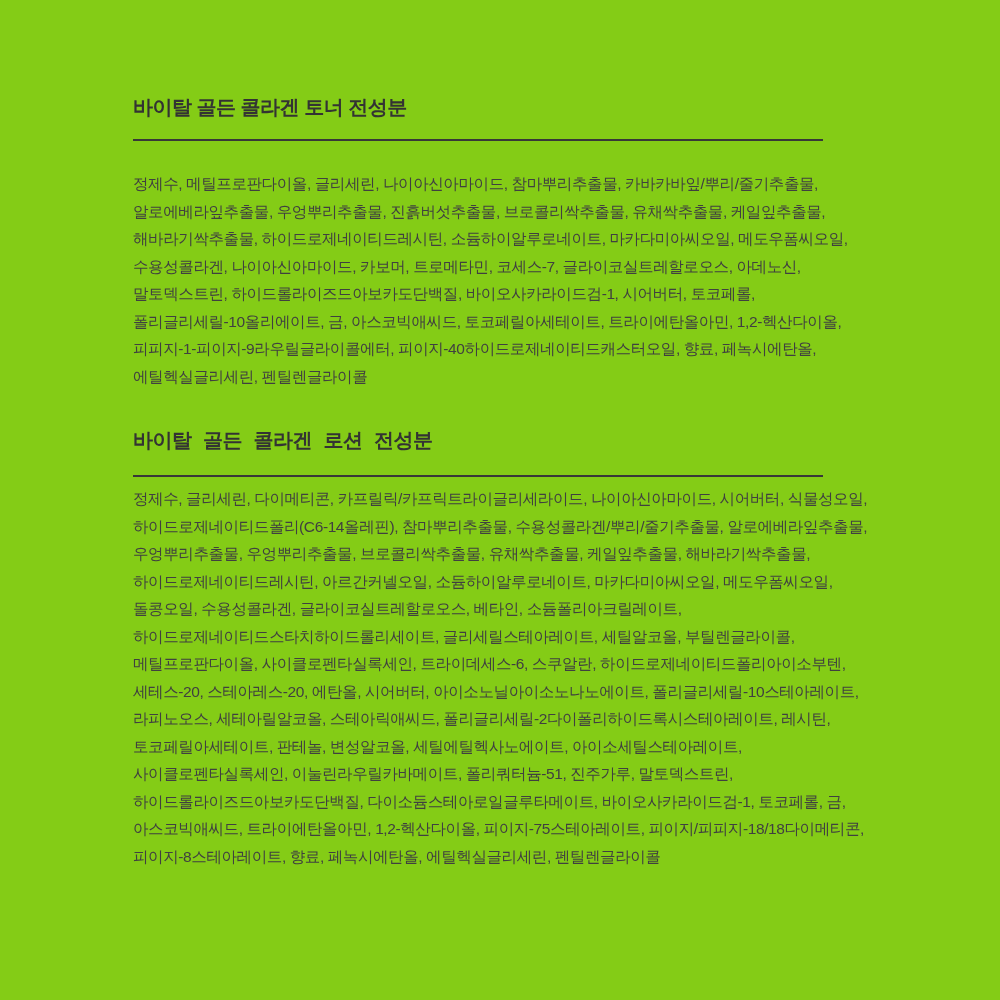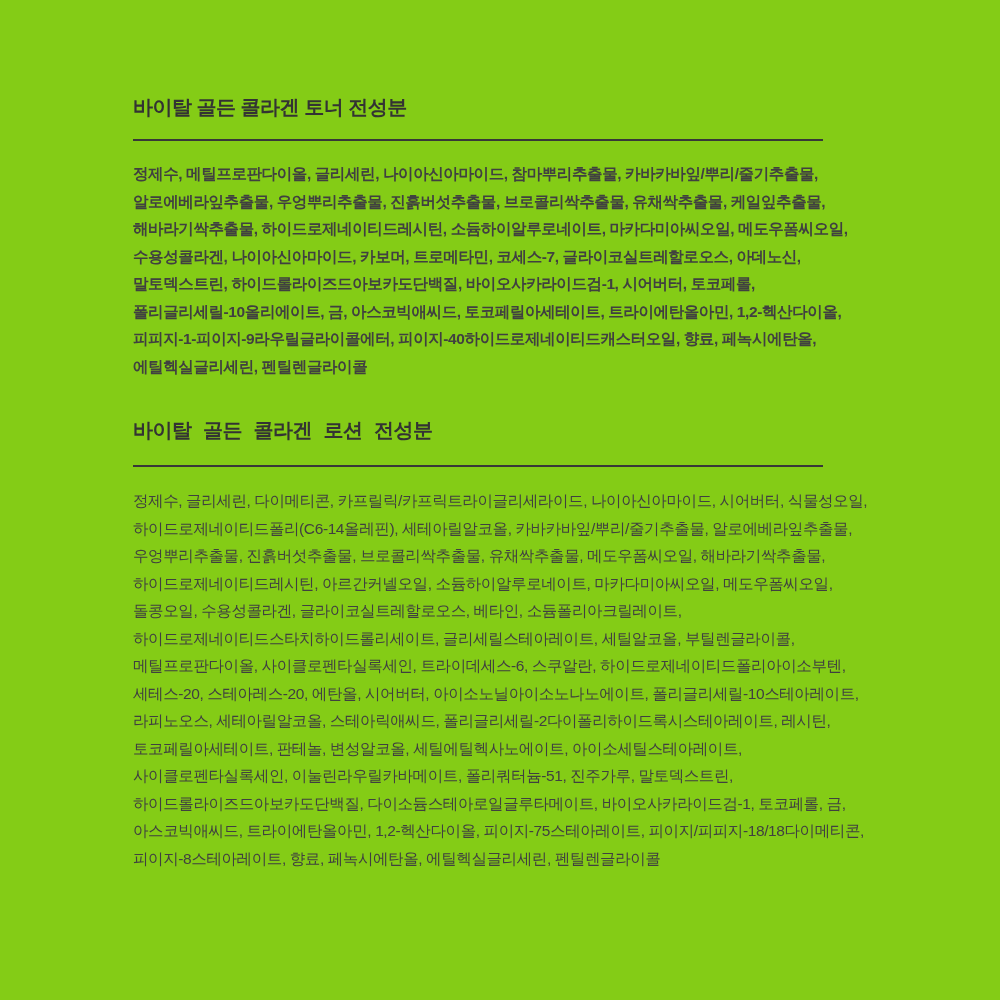--- a/index.html
+++ b/index.html
@@ -41,24 +41,24 @@
     color: #404040;
     letter-spacing: -0.4px;
   }
   .ingredient-line {
     line-height: 27.5px;
     white-space: nowrap;
   }
   
   .section-toner .section-title { padding-top: 97px; }
   .section-toner .divider { margin-top: 22px; }
-  .section-toner .ingredients { margin-top: 19px; font-weight: bold; }
+  .section-toner .ingredients { margin-top: 29px; }
   .section-lotion .section-title { padding-top: 42px; font-family: Liberation Mono, monospace; }
   .section-lotion .divider { margin-top: 23px; }
-  .section-lotion .ingredients { margin-top: 20px; }
+  .section-lotion .ingredients { margin-top: 8px; }
 </style>
 </head>
 <body>
 
 <div class="page">
   <div class="container">
 
     <section class="section-toner">
       <h2 class="section-title">바이탈 골든 콜라겐 토너 전성분</h2>
       <hr class="divider">
@@ -72,22 +72,22 @@
           <div class="ingredient-line">피피지-1-피이지-9라우릴글라이콜에터, 피이지-40하이드로제네이티드캐스터오일, 향료, 페녹시에탄올,</div>
           <div class="ingredient-line">에틸헥실글리세린, 펜틸렌글라이콜</div>
         </div>
     </section>
 
     <section class="section-lotion">
       <h2 class="section-title">바이탈 골든 콜라겐 로션 전성분</h2>
       <hr class="divider">
       <div class="ingredients">
           <div class="ingredient-line">정제수, 글리세린, 다이메티콘, 카프릴릭/카프릭트라이글리세라이드, 나이아신아마이드, 시어버터, 식물성오일,</div>
-          <div class="ingredient-line">하이드로제네이티드폴리(C6-14올레핀), 세테아릴알코올, 카바카바잎/뿌리/줄기추출물, 알로에베라잎추출물,</div>
-          <div class="ingredient-line">우엉뿌리추출물, 진흙버섯추출물, 브로콜리싹추출물, 유채싹추출물, 메도우폼씨오일, 해바라기싹추출물,</div>
+          <div class="ingredient-line">하이드로제네이티드폴리(C6-14올레핀), 참마뿌리추출물, 수용성콜라겐/뿌리/줄기추출물, 알로에베라잎추출물,</div>
+          <div class="ingredient-line">우엉뿌리추출물, 우엉뿌리추출물, 브로콜리싹추출물, 유채싹추출물, 케일잎추출물, 해바라기싹추출물,</div>
           <div class="ingredient-line">하이드로제네이티드레시틴, 아르간커넬오일, 소듐하이알루로네이트, 마카다미아씨오일, 메도우폼씨오일,</div>
           <div class="ingredient-line">돌콩오일, 수용성콜라겐, 글라이코실트레할로오스, 베타인, 소듐폴리아크릴레이트,</div>
           <div class="ingredient-line">하이드로제네이티드스타치하이드롤리세이트, 글리세릴스테아레이트, 세틸알코올, 부틸렌글라이콜,</div>
           <div class="ingredient-line">메틸프로판다이올, 사이클로펜타실록세인, 트라이데세스-6, 스쿠알란, 하이드로제네이티드폴리아이소부텐,</div>
           <div class="ingredient-line">세테스-20, 스테아레스-20, 에탄올, 시어버터, 아이소노닐아이소노나노에이트, 폴리글리세릴-10스테아레이트,</div>
           <div class="ingredient-line">라피노오스, 세테아릴알코올, 스테아릭애씨드, 폴리글리세릴-2다이폴리하이드록시스테아레이트, 레시틴,</div>
           <div class="ingredient-line">토코페릴아세테이트, 판테놀, 변성알코올, 세틸에틸헥사노에이트, 아이소세틸스테아레이트,</div>
           <div class="ingredient-line">사이클로펜타실록세인, 이눌린라우릴카바메이트, 폴리쿼터늄-51, 진주가루, 말토덱스트린,</div>
           <div class="ingredient-line">하이드롤라이즈드아보카도단백질, 다이소듐스테아로일글루타메이트, 바이오사카라이드검-1, 토코페롤, 금,</div>
           <div class="ingredient-line">아스코빅애씨드, 트라이에탄올아민, 1,2-헥산다이올, 피이지-75스테아레이트, 피이지/피피지-18/18다이메티콘,</div>

